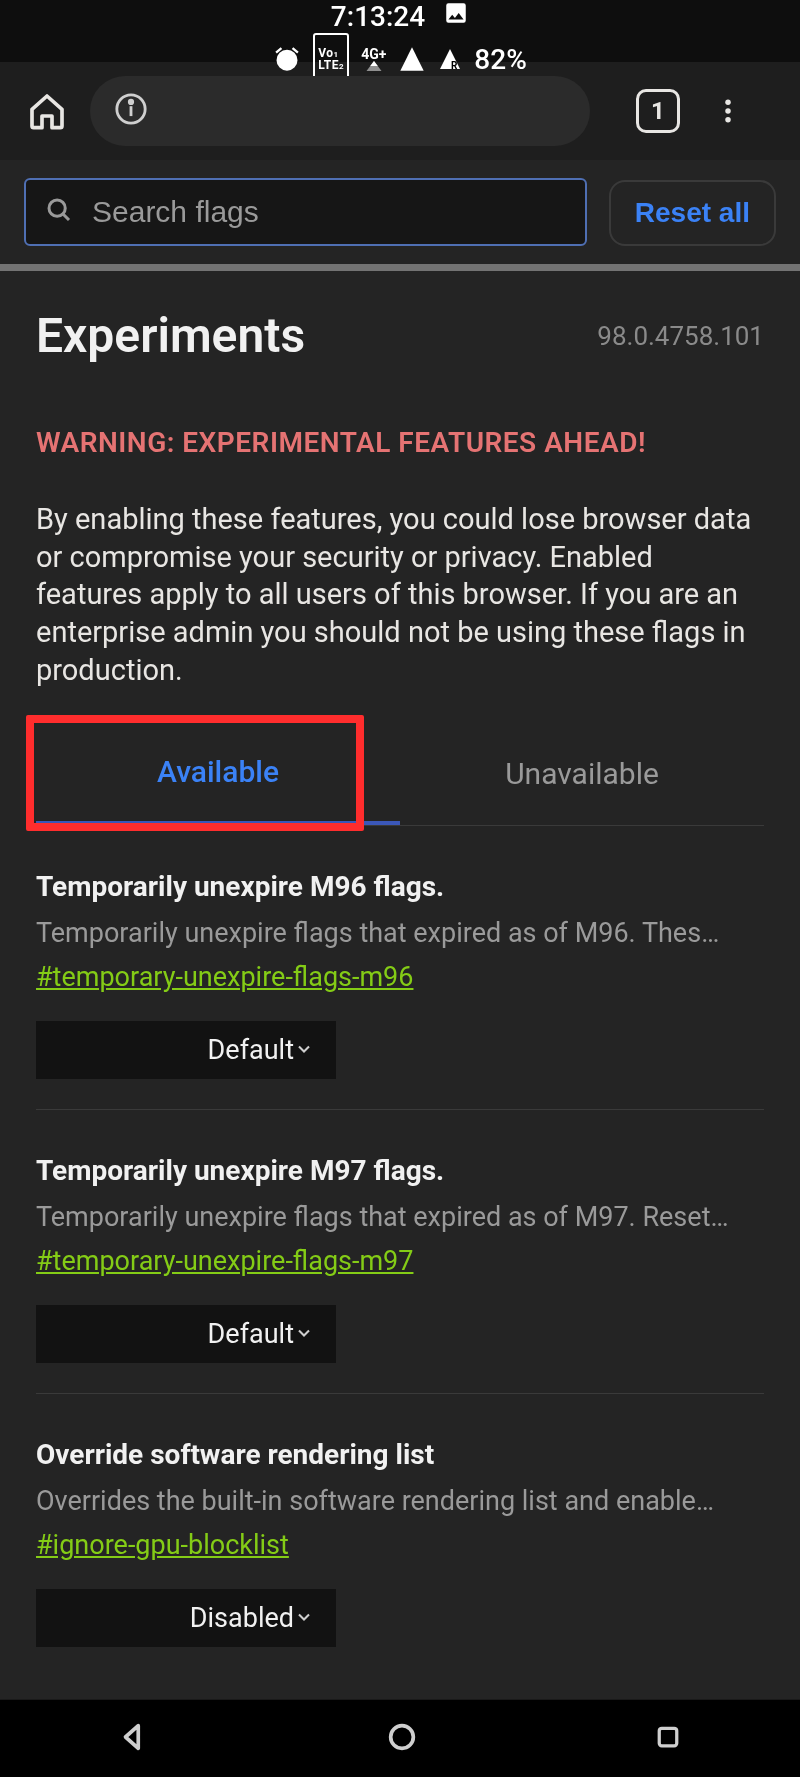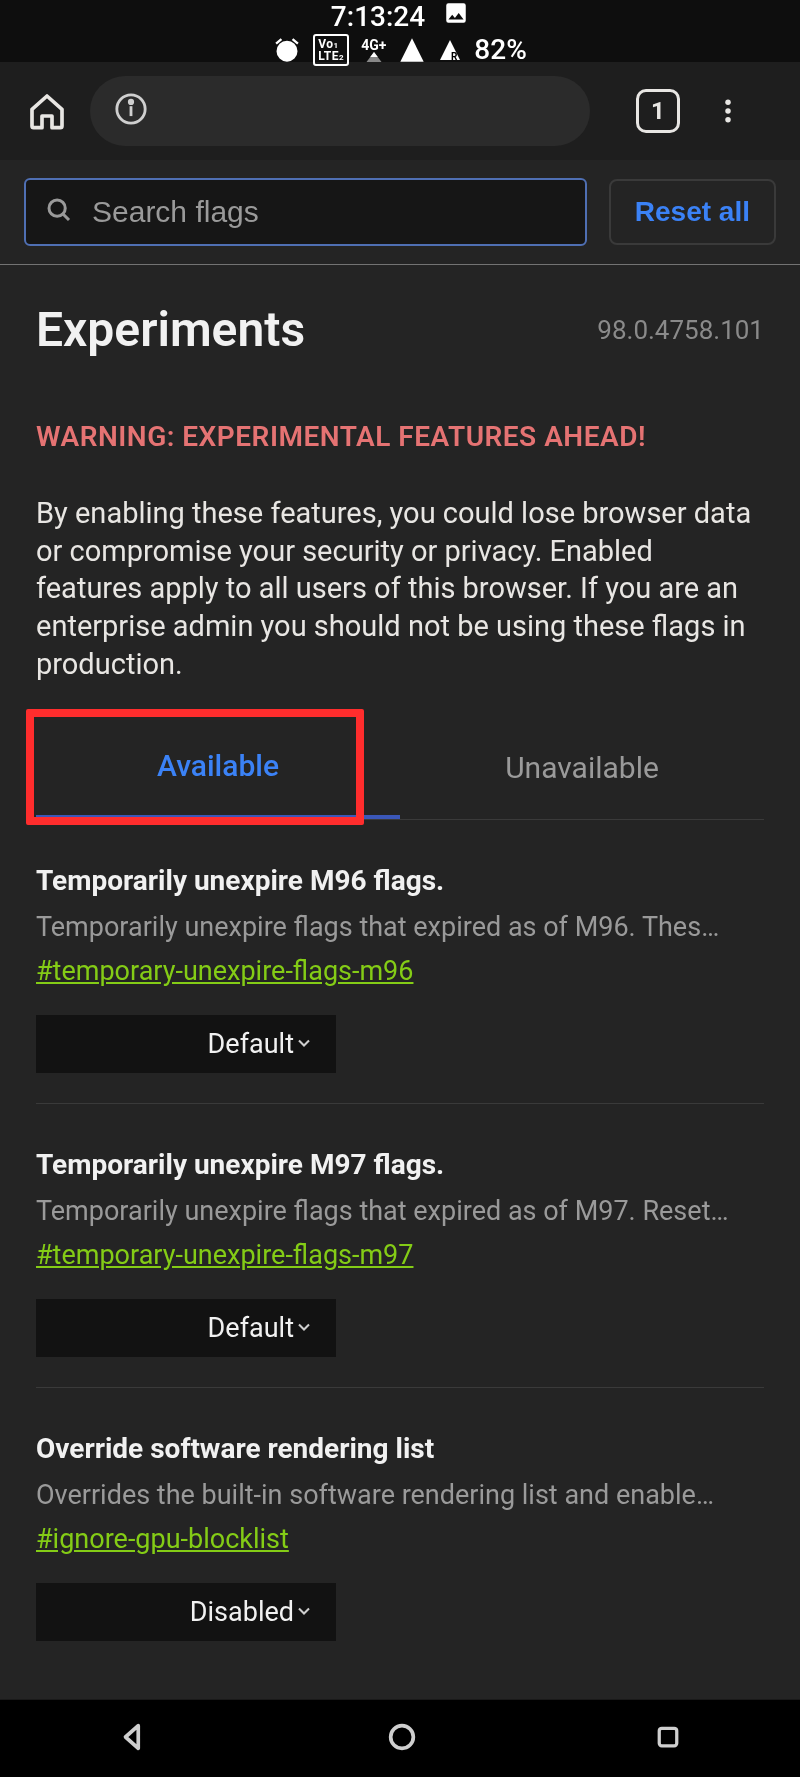--- a/index.html
+++ b/index.html
@@ -14,25 +14,25 @@
     
     .browser-bar { height: 98px; display: flex; align-items: center; gap: 20px; padding: 0 24px; background: #1e1e1e; }
     .browser-bar .home { width: 46px; height: 46px; display: flex; align-items: center; justify-content: center; color: #e8e6e3; }
     .url-pill { flex: 1; height: 70px; border-radius: 36px; background: #2b2b2b; display: flex; align-items: center; gap: 18px; padding: 0 28px 0 24px; max-width: 500px; }
     .url-text { font-size: 32px; color: #cfcfcf; letter-spacing: .5px; }
     .tab-count { width: 44px; height: 44px; border: 3px solid #e8e6e3; border-radius: 10px; display: flex; align-items: center; justify-content: center; font-size: 24px; font-weight: 700; color: #e8e6e3; margin-left: 26px; }
     .overflow { width: 44px; height: 44px; display: flex; align-items: center; justify-content: center; color: #e8e6e3; margin-left: 6px; }
 
     
     .page { background: #242424; min-height: calc(1777px - 62px - 98px - 78px); padding-bottom: 10px; }
-    .search-row { display: flex; align-items: center; gap: 22px; padding: 18px 24px 18px 24px; border-bottom: 1px solid #737373; }
+    .search-row { display: flex; align-items: flex-end; gap: 22px; padding: 18px 24px 18px 24px; border-bottom: 7px solid #737373; }
     .search-field { flex: 1; height: 68px; border: 2px solid #4f6fb3; border-radius: 6px; background: #161616; display: flex; align-items: center; gap: 18px; padding: 0 18px; }
     .search-field input { flex: 1; background: transparent; border: 0; outline: 0; font-size: 30px; color: #dcdcdc; }
     .search-field input::placeholder { color: #9a9a9a; }
-    .reset-btn { height: 66px; padding: 0 24px; border: 2px solid #3a3a3a; border-radius: 8px; background: transparent; color: #3b82f6; font-size: 28px; font-weight: 600; }
+    .reset-btn { height: 66px; padding: 0 24px; border: 2px solid #3a3a3a; border-radius: 16px; background: transparent; color: #3b82f6; font-size: 28px; font-weight: 600; }
 
     .content { padding: 36px 36px 0 36px; }
     .title { font-size: 48px; font-weight: 600; color: #f1f1f1; }
     .version { font-size: 26px; color: #8a8a8a; float: right; margin-top: 14px; }
     .title-row { display: flex; justify-content: space-between; align-items: flex-start; }
     .warning { margin-top: 62px; color: #e57373; font-size: 28px; font-weight: 600; letter-spacing: .5px; }
     .warning-desc { margin-top: 42px; font-size: 29px; line-height: 1.3; color: #e8e6e3; }
 
     .tabs-wrap { margin-top: 32px; position: relative; }
     .tabs { display: flex; border-bottom: 1px solid #3a3a3a; }
@@ -62,21 +62,21 @@
           <path d="M21 19V5a2 2 0 0 0-2-2H5a2 2 0 0 0-2 2v14a2 2 0 0 0 2 2h14a2 2 0 0 0 2-2zM8.5 13.5l2.5 3 3.5-4.5L19 18H5l3.5-4.5z"></path>
         </svg>
     </span>
   </div>
   <div class="status-right">
     <span class="ico">
       <svg width="28" height="28" viewBox="0 0 24 24" fill="#fff">
           <path d="M22 5.72l-4.6-3.86-1.29 1.53L20.71 7.25 22 5.72zM7.88 3.39 6.6 1.86 2 5.71l1.29 1.53L7.88 3.39zM12 4a9 9 0 1 0 9 9 9 9 0 0 0-9-9zm.5 5H11v6l4.75 2.85.75-1.23-4-2.37V9z"></path>
         </svg>
     </span>
-    <span class="ico" style="border:2px solid #fff;border-radius:3px;font-size:12px;font-weight:700;padding:2px 3px;line-height:1;letter-spacing:.5px;display:inline-block;">Vo<span style="font-size:8px;">1</span><br>LTE<span style="font-size:8px;">2</span></span>
+    <span class="ico" style="border:2px solid #fff;border-radius:3px;font-size:12px;font-weight:700;padding:12px 3px;line-height:1;letter-spacing:.5px;display:inline-block;">Vo<span style="font-size:8px;">1</span><br>LTE<span style="font-size:8px;">2</span></span>
     <span class="ico" style="font-size:14px;font-weight:700;display:flex;flex-direction:column;align-items:center;line-height:1;">
         <span>4G+</span>
         <svg width="16" height="10" viewBox="0 0 24 16">
           <path fill="#fff" d="M12 0l12 16H0z" opacity=".5"></path>
           <path fill="#fff" d="M12 0l6 8H6z"></path>
         </svg>
       </span>
     <span class="ico">
       <svg width="28" height="28" viewBox="0 0 24 24" fill="#fff">
           <path d="M2 22h20L12 2 2 22z"></path>

